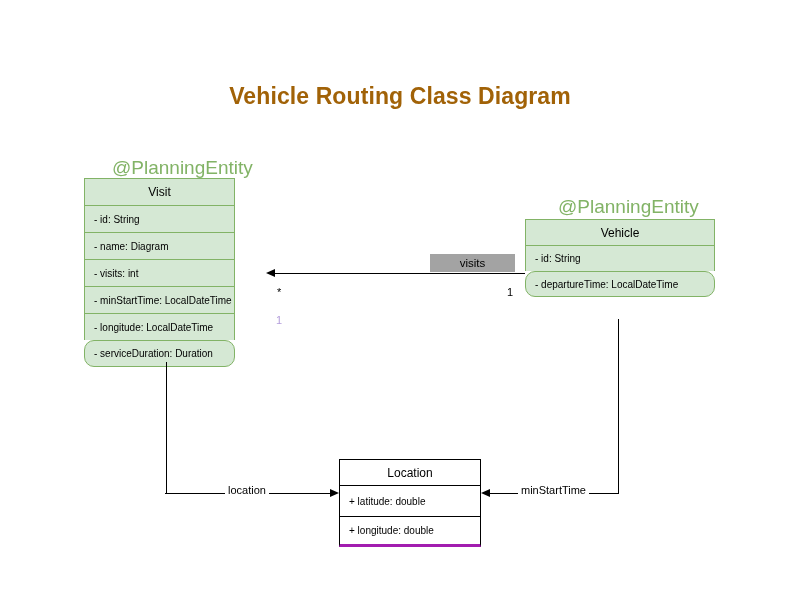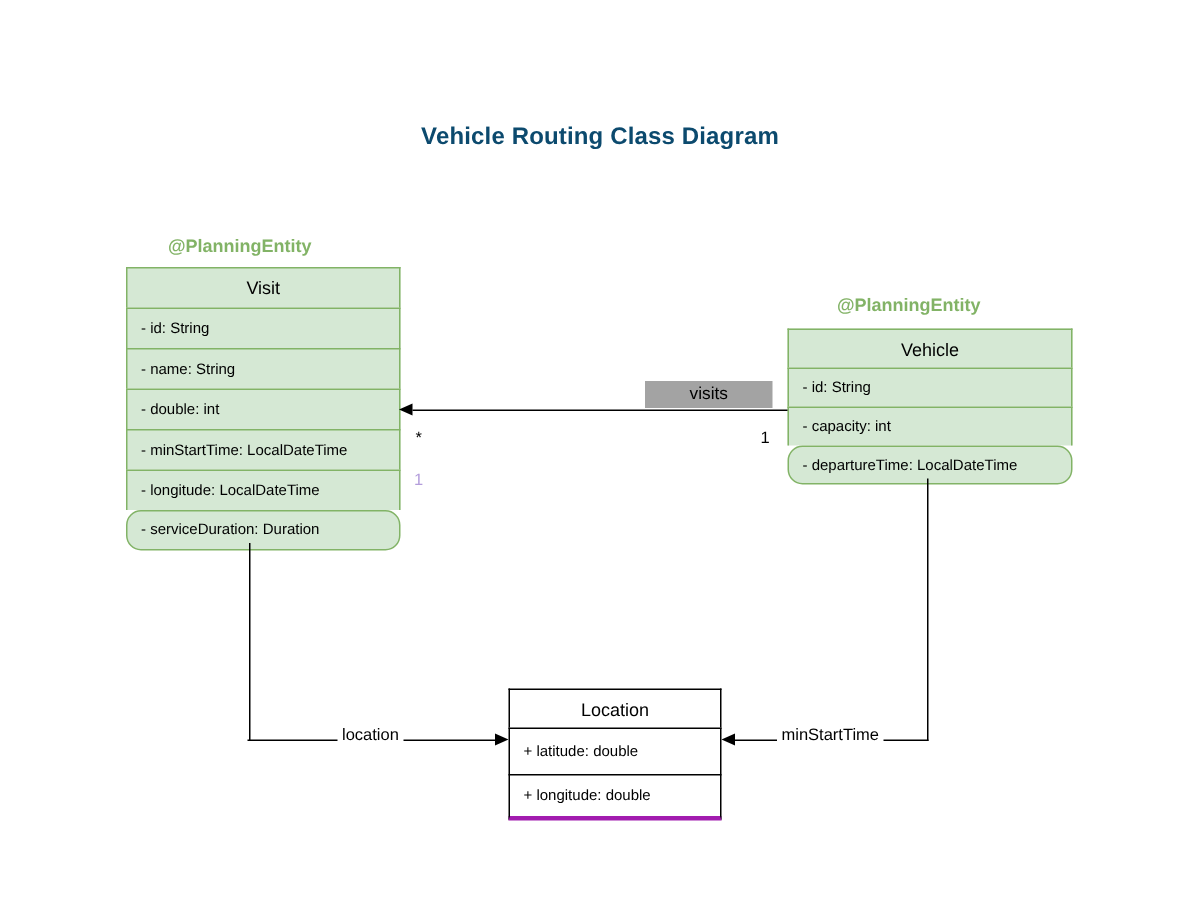--- a/index.html
+++ b/index.html
@@ -19,31 +19,31 @@
     height: 600px;
   }
 
   
   #diagram-title {
     position: absolute;
     left: 0;
     top: 83px;
     width: 800px;
     text-align: center;
-    font-size: 16px;
+    font-size: 23px;
     font-weight: bold;
-    color: #0c4a6e;
+    color: #a16207;
     letter-spacing: 0.1px;
   }
 
   
   .stereotype {
     position: absolute;
-    font-size: 12px;
-    font-weight: bold;
+    font-size: 19px;
+    font-weight: normal;
     white-space: nowrap;
   }
   #stereotype-visit {
     left: 112px;
     top: 157px;
     color: #82b366;
   }
   #stereotype-vehicle {
     left: 558px;
     top: 196px;
@@ -92,21 +92,21 @@
   
   .plain .uml-row {
     background: #ffffff;
     border: 1px solid #000000;
     border-bottom: none;
   }
   .plain .uml-row:last-child {
     border-bottom: 3px solid #a21caf;
   }
 
-  #class-visit { left: 84px; top: 178px; width: 183px; }
+  #class-visit { left: 84px; top: 178px; width: 151px; }
   #class-visit .uml-row { height: 27px; }
 
   #class-vehicle { left: 525px; top: 219px; width: 190px; }
   #class-vehicle .uml-row { height: 26px; }
 
   #class-location { left: 339px; top: 459px; width: 142px; }
   #class-location .uml-row { height: 26px; }
   #class-location .uml-row.attr { height: 31px; }
 
   
@@ -175,33 +175,32 @@
 
 <div id="canvas">
 
   <div id="diagram-title">Vehicle Routing Class Diagram</div>
 
   <div class="stereotype" id="stereotype-visit">@PlanningEntity</div>
 
   <div class="uml-class green" id="class-visit">
     <div class="uml-row title">Visit</div>
     <div class="uml-row attr">- id: String</div>
-    <div class="uml-row attr">- name: String</div>
-    <div class="uml-row attr">- double: int</div>
+    <div class="uml-row attr">- name: Diagram</div>
+    <div class="uml-row attr">- visits: int</div>
     <div class="uml-row attr">- minStartTime: LocalDateTime</div>
     <div class="uml-row attr">- longitude: LocalDateTime</div>
     <div class="uml-row attr">- serviceDuration: Duration</div>
   </div>
 
   <div class="stereotype" id="stereotype-vehicle">@PlanningEntity</div>
 
   <div class="uml-class green" id="class-vehicle">
     <div class="uml-row title">Vehicle</div>
     <div class="uml-row attr">- id: String</div>
-    <div class="uml-row attr">- capacity: int</div>
     <div class="uml-row attr">- departureTime: LocalDateTime</div>
   </div>
 
   <div class="uml-class plain" id="class-location">
     <div class="uml-row title">Location</div>
     <div class="uml-row attr">+ latitude: double</div>
     <div class="uml-row attr">+ longitude: double</div>
   </div>
 
 

